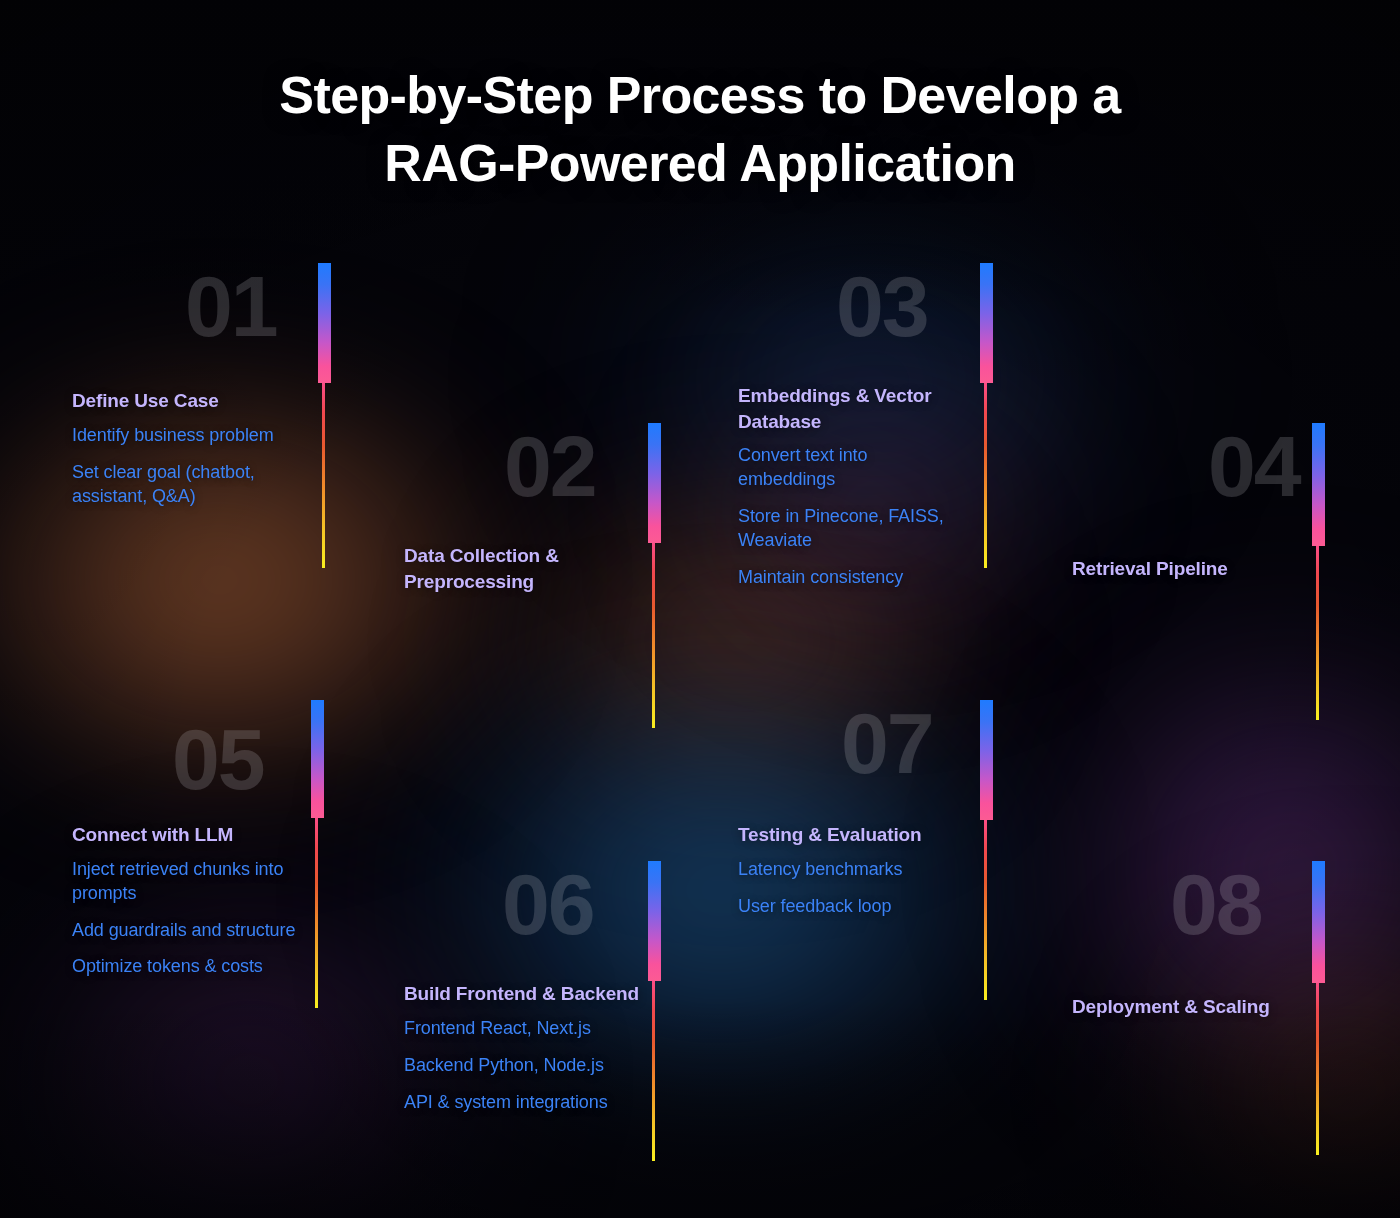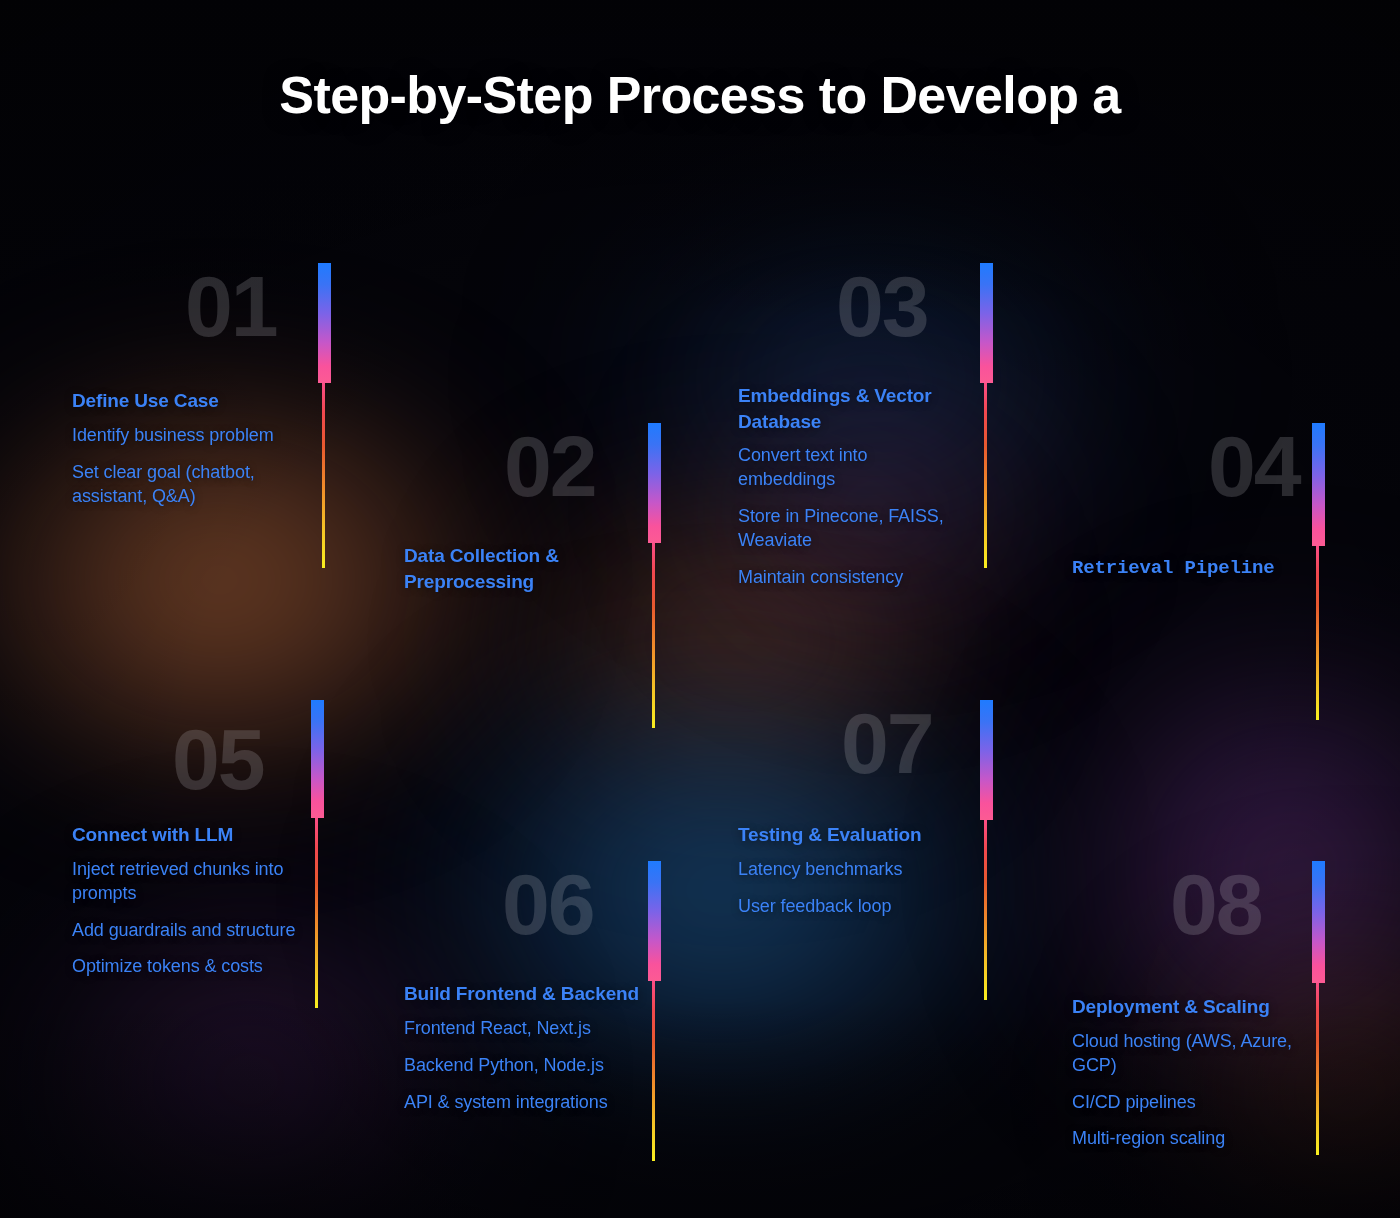--- a/index.html
+++ b/index.html
@@ -97,21 +97,21 @@
     font-weight:bold;
     line-height:1;
     letter-spacing:-2px;
     color:rgba(225,225,235,0.175);
     white-space:nowrap;
   }
 
   .step-body { position:absolute; }
 
   .step-title {
-    color:#3b82f6;
+    color:#c4b5fd;
     font-size:19px;
     font-weight:bold;
     line-height:1.35;
     letter-spacing:-0.15px;
     text-shadow:0 1px 8px rgba(0,0,0,0.45);
   }
 
   .step-list { list-style:none; margin-top:10px; }
 
   .step-list li {
@@ -164,20 +164,21 @@
     <div class="blob blob-teal"></div>
     <div class="blob blob-magenta-mid"></div>
     <div class="blob blob-purple-right"></div>
     <div class="blob blob-purple-botleft"></div>
     <div class="blob blob-warm-botright"></div>
   </div>
   <div class="vignette"></div>
 
   <h1 id="title">
     <span class="tline">Step-by-Step Process to Develop a</span>
+    <span class="tline">RAG-Powered Application</span>
   </h1>
 
   <div class="step" style="left:72px; top:263px; width:270px;">
     <div class="step-num" style="left:113px; top:0px;">01</div>
     <div class="step-body" style="left:0px; top:125px; width:262px;">
       <div class="step-title">Define Use Case</div>
       <ul class="step-list">
         <li>Identify business problem</li>
         <li>Set clear goal (chatbot, assistant, Q&amp;A)</li>
       </ul>
@@ -210,21 +211,21 @@
       </ul>
     </div>
   </div>
   <div class="rail" style="left:980px; top:263px; width:13px; height:305px; z-index:5;">
     <div class="rail-thick" style="height:120px;"></div>
     <div class="rail-thin" style="top:120px; height:185px;"></div>
   </div>
 
   <div class="step" style="left:1072px; top:423px; width:270px;">
     <div class="step-num" style="left:92px; top:0px;margin-left:44px;">04</div>
-    <div class="step-body" style="left:0px; top:133px; width:258px;font-family:Liberation Mono, monospace;">
+    <div class="step-body" style="left:0px; top:133px; width:258px;">
       <div class="step-title">Retrieval Pipeline</div>
     </div>
   </div>
   <div class="rail" style="left:1312px; top:423px; width:13px; height:297px; z-index:5;">
     <div class="rail-thick" style="height:123px;"></div>
     <div class="rail-thin" style="top:123px; height:174px;"></div>
   </div>
 
   <div class="step" style="left:72px; top:700px; width:270px;">
     <div class="step-num" style="left:100px; top:0px;margin-top:16px;">05</div>
@@ -270,25 +271,20 @@
   </div>
   <div class="rail" style="left:980px; top:700px; width:13px; height:300px; z-index:5;">
     <div class="rail-thick" style="height:120px;"></div>
     <div class="rail-thin" style="top:120px; height:180px;"></div>
   </div>
 
   <div class="step" style="left:1072px; top:861px; width:270px;">
     <div class="step-num" style="left:98px; top:0px;">08</div>
     <div class="step-body" style="left:0px; top:133px; width:260px;">
       <div class="step-title">Deployment &amp; Scaling</div>
-      <ul class="step-list">
-        <li>Cloud hosting (AWS, Azure, GCP)</li>
-        <li>CI/CD pipelines</li>
-        <li>Multi-region scaling</li>
-      </ul>
     </div>
   </div>
   <div class="rail" style="left:1312px; top:861px; width:13px; height:294px; z-index:5;">
     <div class="rail-thick" style="height:122px;"></div>
     <div class="rail-thin" style="top:122px; height:172px;"></div>
   </div>
 
 </div>
 
 </body></html>

